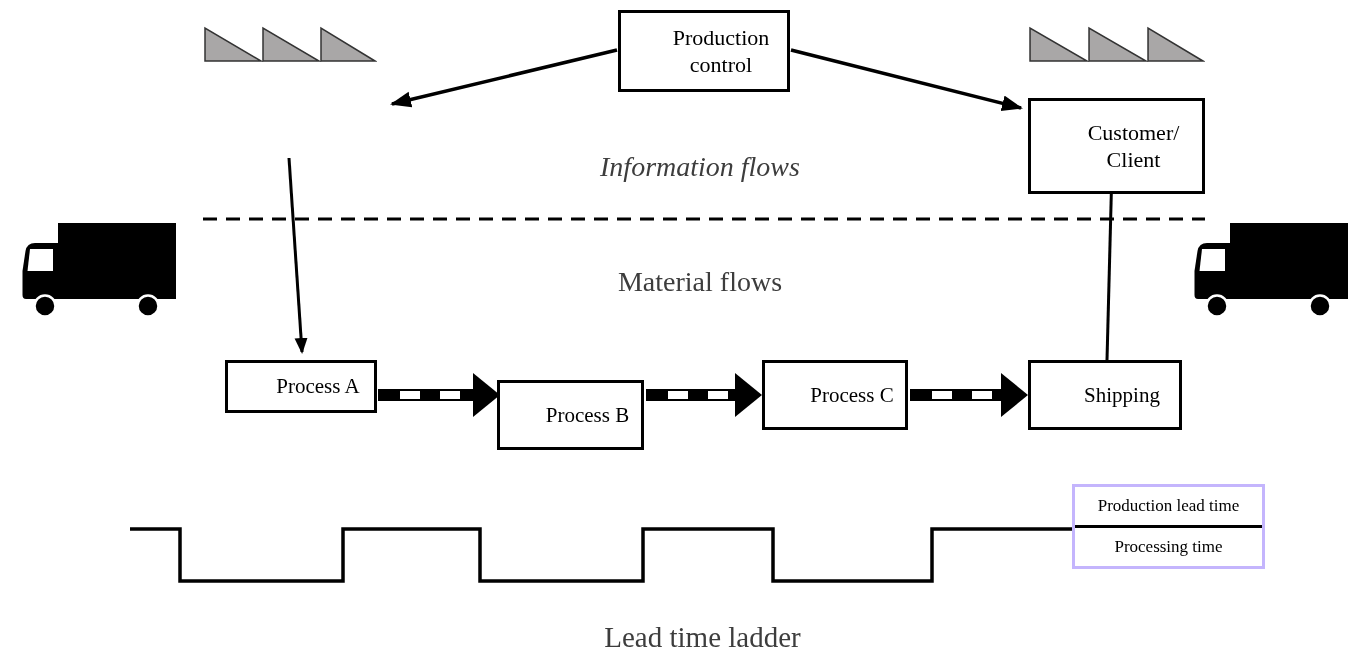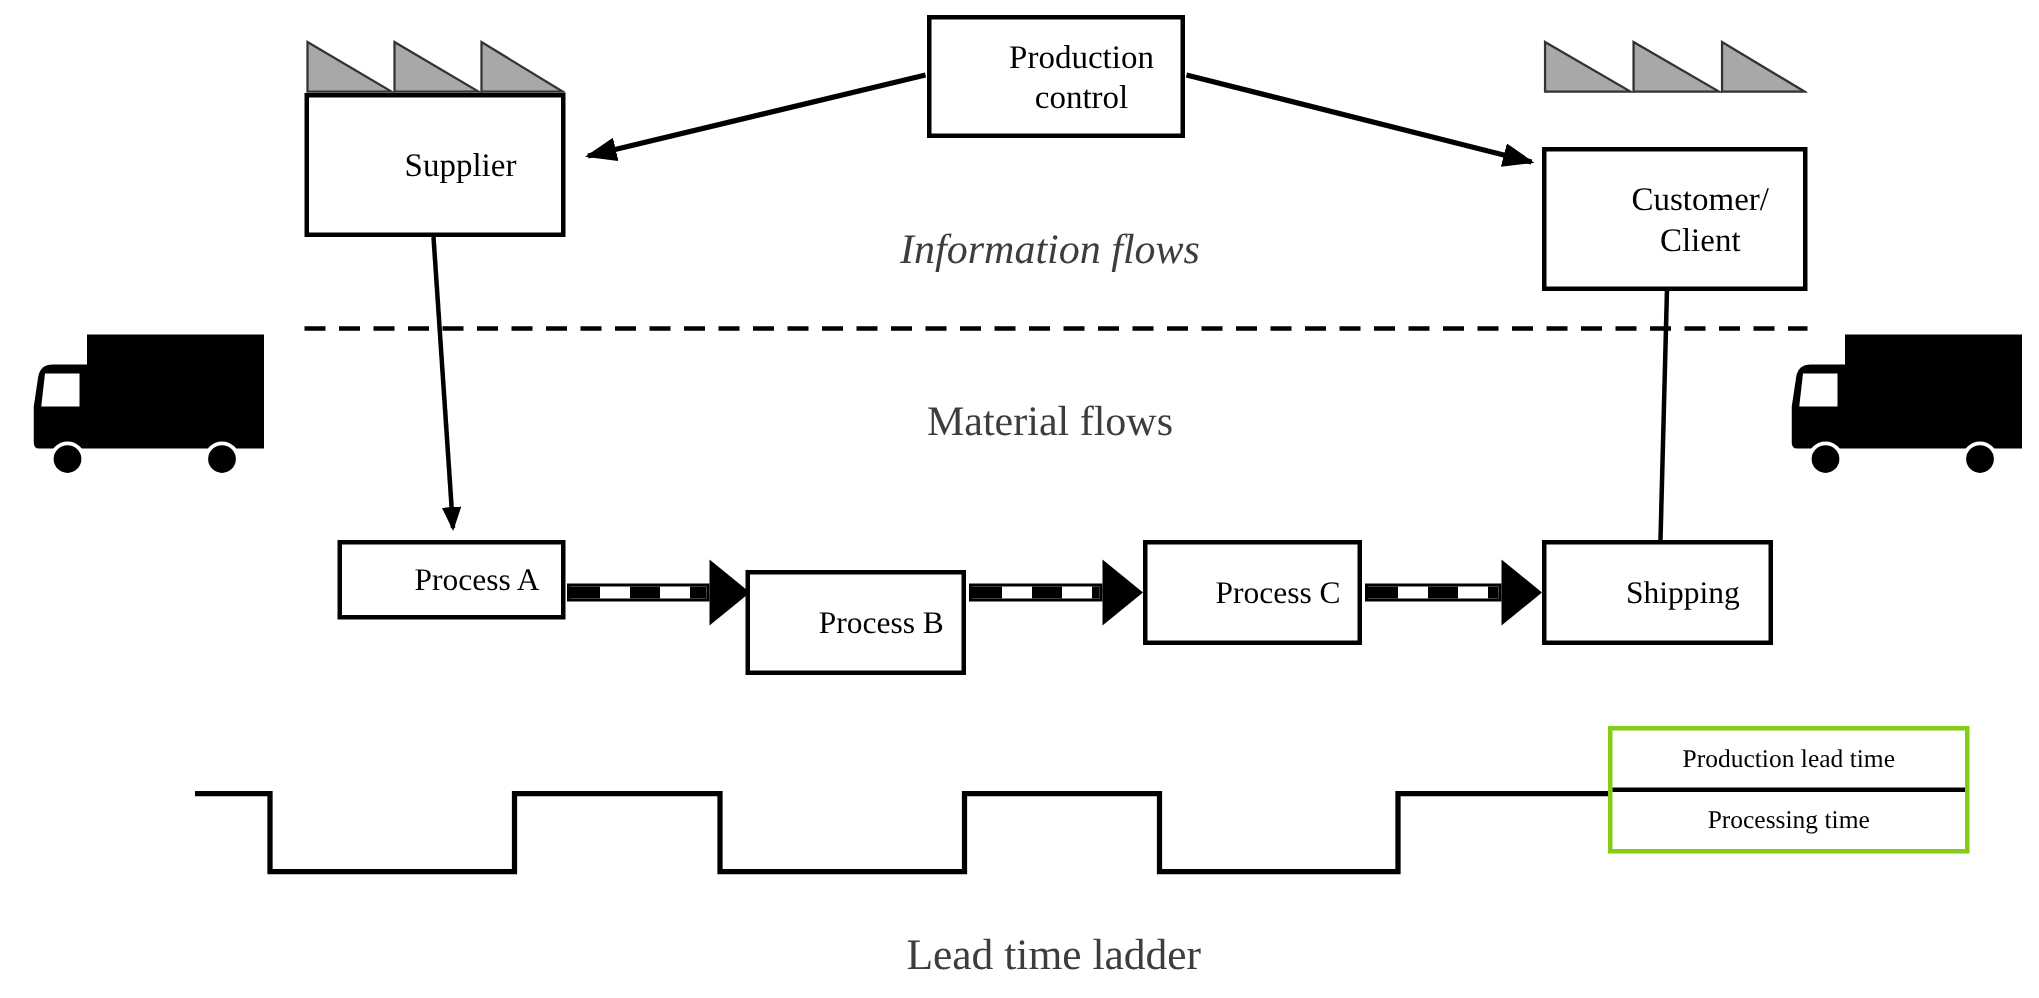--- a/index.html
+++ b/index.html
@@ -36,22 +36,22 @@
   }
   .push-head {
     width:0; height:0;
     border-top:22px solid transparent; border-bottom:22px solid transparent;
     border-left:27px solid #000;
   }
 
   .truck { position:absolute; z-index:2; }
 
   #legend {
-    position:absolute; left:1072px; top:484px; width:241px;
-    border:3px solid #84cc16; background:#fff; z-index:2;
+    position:absolute; left:1072px; top:484px; width:193px;
+    border:3px solid #c4b5fd; background:#fff; z-index:2;
     font-size:17px; text-align:center; color:#000;
   }
   #legend .legend-row { padding:9px 4px; }
   #legend .legend-row:first-child { border-bottom:3px solid #000; }
 </style>
 </head>
 <body>
 
 <div id="canvas">
 
@@ -82,23 +82,20 @@
     <polygon points="2,2 2,35 58,35" fill="#a9a7a7" stroke="#333" stroke-width="1.5"></polygon>
     <polygon points="60,2 60,35 116,35" fill="#a9a7a7" stroke="#333" stroke-width="1.5"></polygon>
     <polygon points="118,2 118,35 172,35" fill="#a9a7a7" stroke="#333" stroke-width="1.5"></polygon>
   </svg>
 
   <div class="box" style="left:618px; top:10px; width:172px; height:82px;">
     <span class="box-label">Production
 control</span>
   </div>
 
-  <div class="box" style="left:203px; top:62px; width:174px; height:96px;">
-    <span class="box-label">Supplier</span>
-  </div>
 
   <div class="box" style="left:1028px; top:62px; width:177px; height:96px;margin-top:36px;">
     <span class="box-label">Customer/
 Client</span>
   </div>
 
   <div class="box process" style="left:225px; top:360px; width:152px; height:53px;">
     <span class="box-label">Process A</span>
   </div>
   <div class="box process" style="left:497px; top:380px; width:147px; height:70px;">

